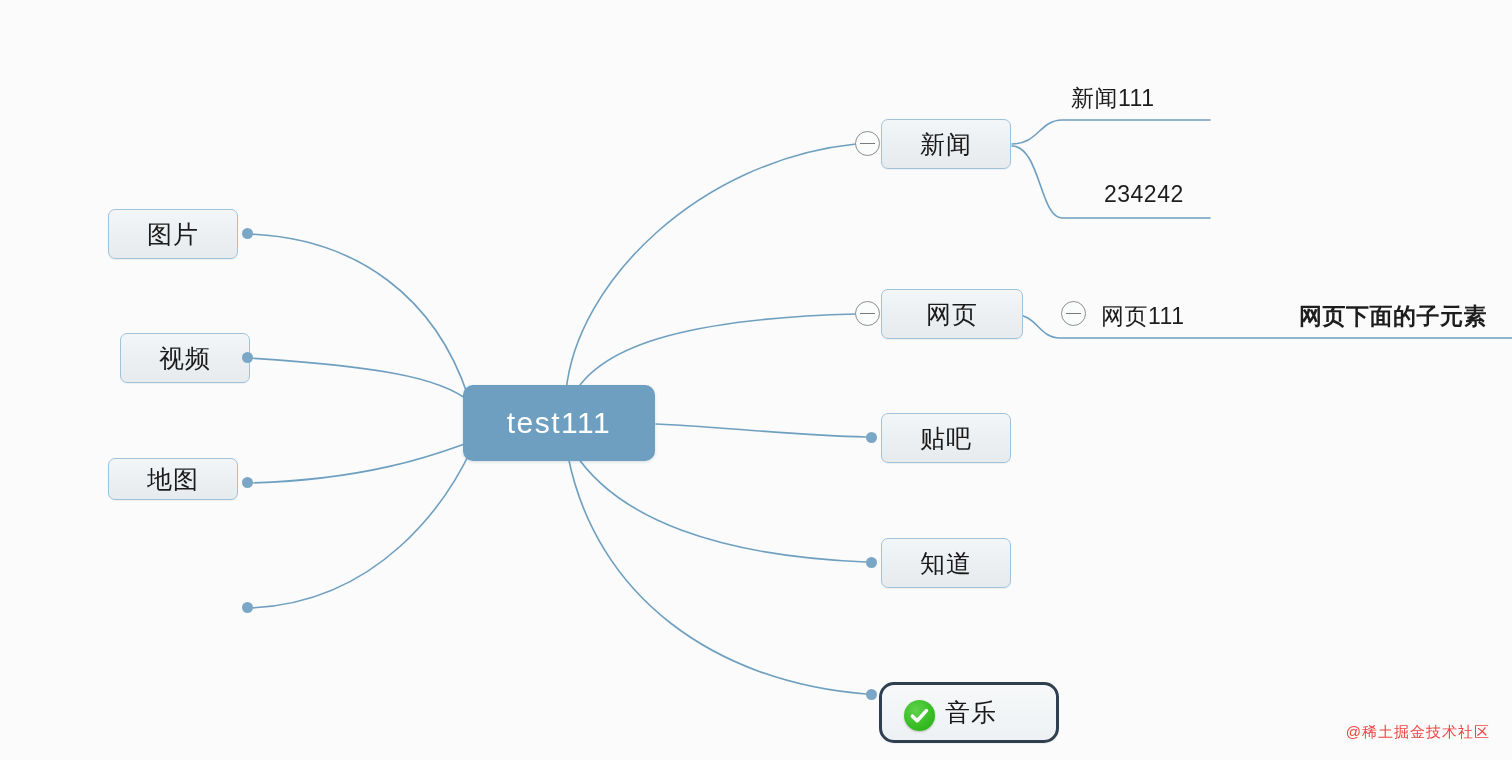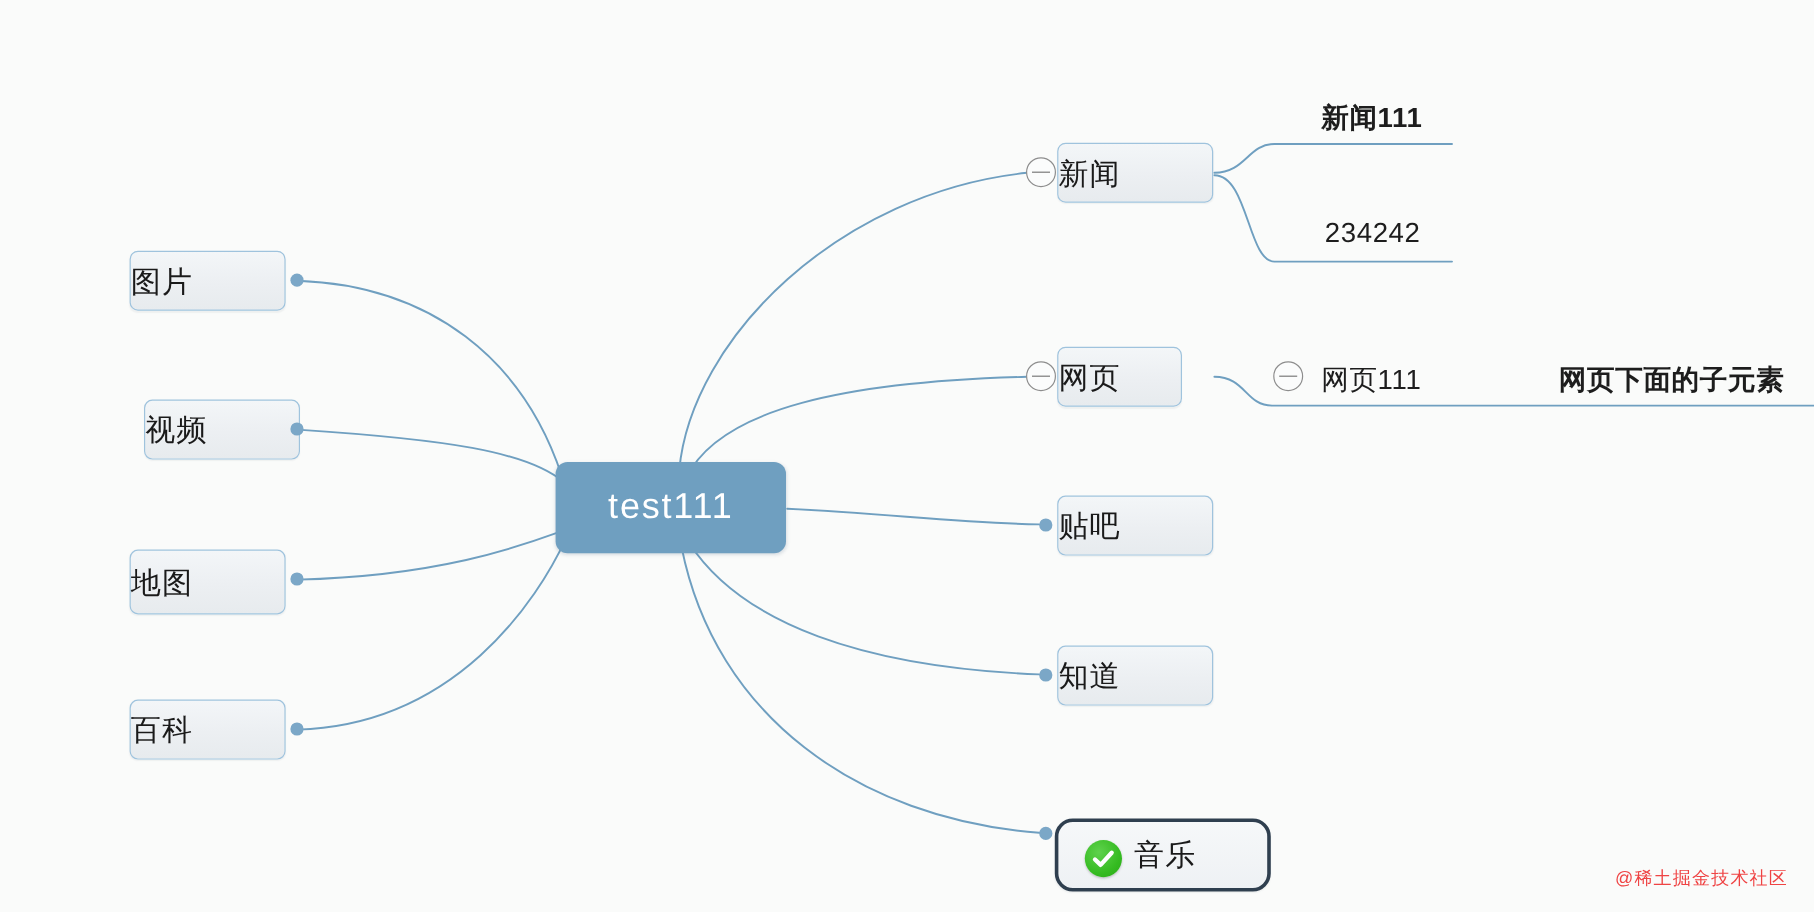--- a/index.html
+++ b/index.html
@@ -10,21 +10,21 @@
     overflow:hidden;
     position:relative;
   }
   #canvas{position:absolute;inset:0;width:1512px;height:760px;}
   #edges{position:absolute;left:0;top:0;width:1512px;height:760px;pointer-events:none;}
 
   
   .node{
     position:absolute;
     box-sizing:border-box;
-    display:flex;align-items:center;justify-content:flex-start;
+    display:flex;align-items:center;justify-content:center;
     border-radius:7px;
     background:linear-gradient(180deg,#f3f6f8 0%,#eceff2 55%,#e7ebee 100%);
     border:1.4px solid #9fc3dd;
     color:#1a1a1a;
     font-size:25px;
     letter-spacing:1px;
     white-space:nowrap;
     box-shadow:0 1px 1px rgba(80,100,120,.07);
   }
   .node.left{}
@@ -124,37 +124,34 @@
   <div class="node left" style="left:108px;top:209px;width:130px;height:50px;">
     <span>图片</span>
   </div>
   <div class="dot" style="left:242px;top:228px;"></div>
 
   <div class="node left" style="left:120px;top:333px;width:130px;height:50px;">
     <span>视频</span>
   </div>
   <div class="dot" style="left:242px;top:352px;"></div>
 
-  <div class="node left" style="left:108px;top:458px;width:130px;height:54px;">
+  <div class="node left" style="left:108px;top:458px;width:130px;height:42px;">
     <span>地图</span>
   </div>
   <div class="dot" style="left:242px;top:477px;"></div>
 
-  <div class="node left" style="left:108px;top:583px;width:130px;height:50px;">
-    <span>百科</span>
-  </div>
   <div class="dot" style="left:242px;top:602px;"></div>
 
   <div class="minus" style="left:855px;top:131px;"></div>
   <div class="node" style="left:881px;top:119px;width:130px;height:50px;">
     <span>新闻</span>
   </div>
 
   <div class="minus" style="left:855px;top:301px;"></div>
-  <div class="node" style="left:881px;top:289px;width:104px;height:50px;">
+  <div class="node" style="left:881px;top:289px;width:142px;height:50px;">
     <span>网页</span>
   </div>
 
   <div class="dot" style="left:866px;top:432px;"></div>
   <div class="node" style="left:881px;top:413px;width:130px;height:50px;">
     <span>贴吧</span>
   </div>
 
   <div class="dot" style="left:866px;top:557px;"></div>
   <div class="node" style="left:881px;top:538px;width:130px;height:50px;">
@@ -164,21 +161,21 @@
   <div class="dot" style="left:866px;top:689px;"></div>
   <div class="node selected" style="left:879px;top:664px;width:180px;height:61px;">
     <span class="check" style="left:22px;top:15px;">
       <svg width="31" height="31" viewBox="0 0 31 31">
         <path d="M8.5,16.2 L13.2,20.7 L22.4,10.6" fill="none" stroke="#ffffff" stroke-width="3.6" stroke-linecap="round" stroke-linejoin="round"></path>
       </svg>
     </span>
     <span>音乐</span>
   </div>
 
-  <span class="sub" style="left:1101px;top:83px;font-weight:bold;">新闻111</span>
+  <span class="sub" style="left:1071px;top:83px;">新闻111</span>
 
   <span class="sub" style="left:1104px;top:181px;">234242</span>
 
   <div class="minus" style="left:1061px;top:301px;"></div>
   <span class="sub" style="left:1101px;top:301px;">网页111</span>
 
   <span class="sub" style="left:1299px;top:301px;font-weight:bold;">网页下面的子元素</span>
 
   <div class="watermark">@稀土掘金技术社区</div>
 

